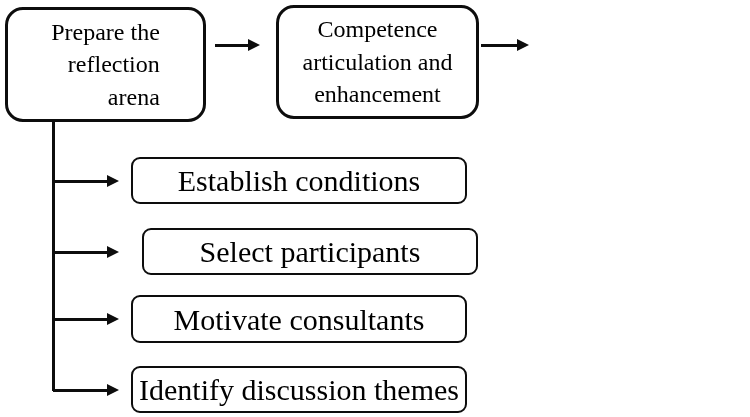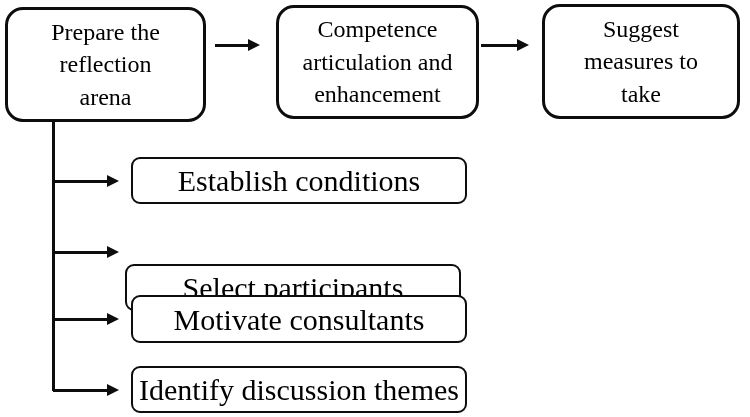--- a/index.html
+++ b/index.html
@@ -33,26 +33,26 @@
     border-radius: 18px;
     font-size: 24px;
     line-height: 1.36;
   }
   .node.sub {
     border-radius: 9px;
     border-width: 2.5px;
     font-size: 30px;
     line-height: 1.1;
   }
-  #node-main-0 { left: 5px;   top: 7px; width: 201px; height: 115px; }
+  #node-main-0 { left: 5px;   top: 7px; width: 201px; height: 115px; text-align: right; }
   #node-main-1 { left: 276px; top: 5px; width: 203px; height: 114px; }
   #node-main-2 { left: 542px; top: 4px; width: 198px; height: 115px; }
 
   #node-sub-0 { left: 131px; top: 157px; width: 336px; height: 47px; }
-  #node-sub-1 { left: 125px; top: 228px; width: 336px; height: 47px; margin-top: 36px; }
+  #node-sub-1 { left: 142px; top: 228px; width: 336px; height: 47px; }
   #node-sub-2 { left: 131px; top: 295px; width: 336px; height: 48px; }
   #node-sub-3 { left: 131px; top: 366px; width: 336px; height: 47px; }
 
   .harrow {
     position: absolute;
     display: flex;
     align-items: center;
     height: 12px;
   }
   .harrow .line {
@@ -92,25 +92,20 @@
   <div class="node top" id="node-main-0">
     <span class="label">Prepare the
 reflection
 arena</span>
   </div>
   <div class="node top" id="node-main-1">
     <span class="label">Competence
 articulation and
 enhancement</span>
   </div>
-  <div class="node top" id="node-main-2">
-    <span class="label">Suggest
-measures to
-take</span>
-  </div>
 
   <div class="harrow" id="arrow-main-0">
     <div class="line"></div>
     <div class="head"></div>
   </div>
   <div class="harrow" id="arrow-main-1">
     <div class="line"></div>
     <div class="head"></div>
   </div>
 

